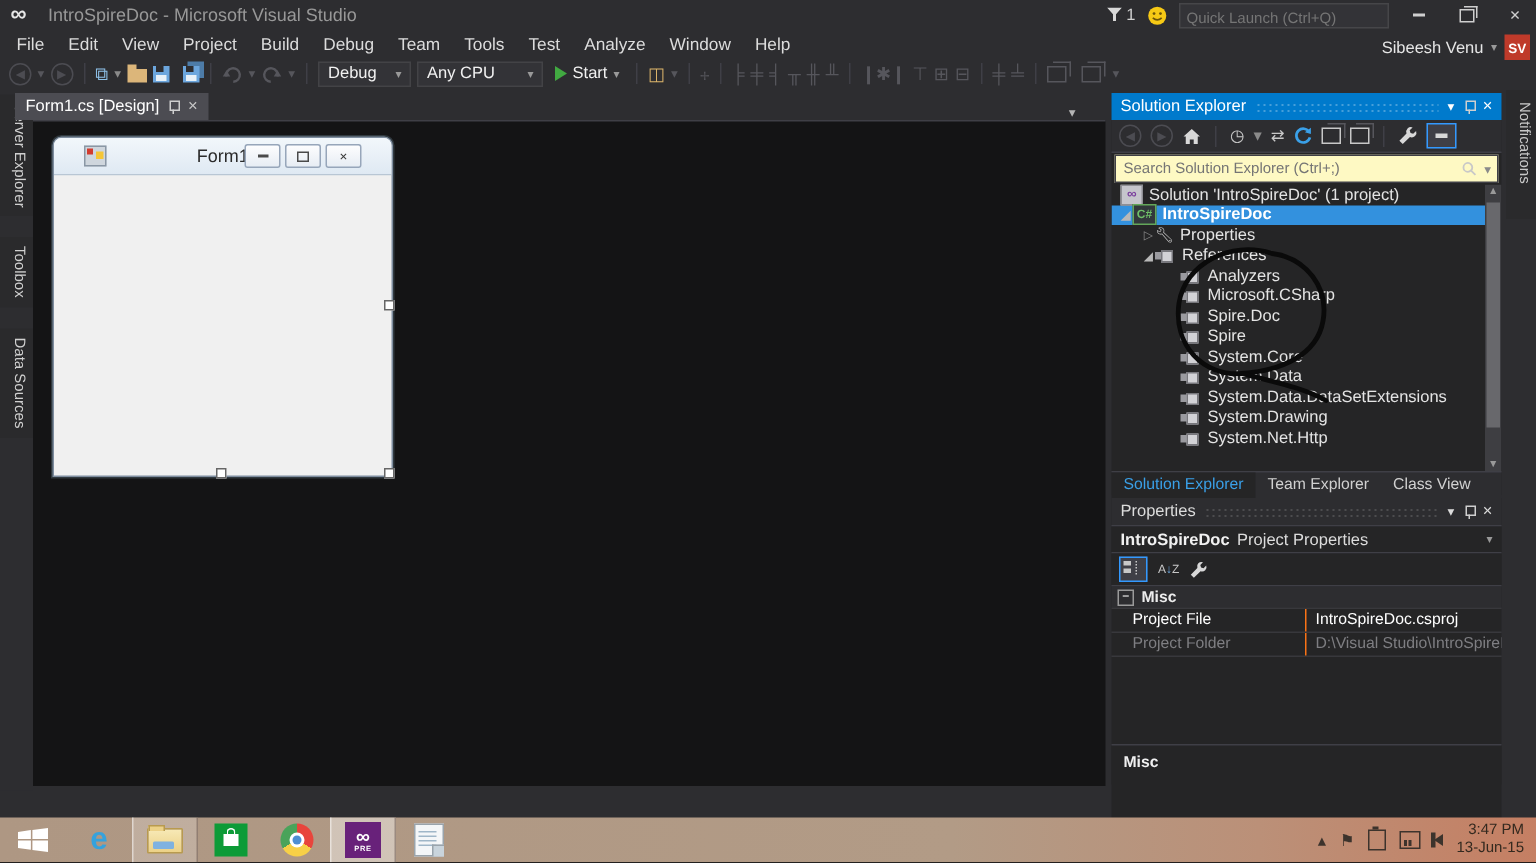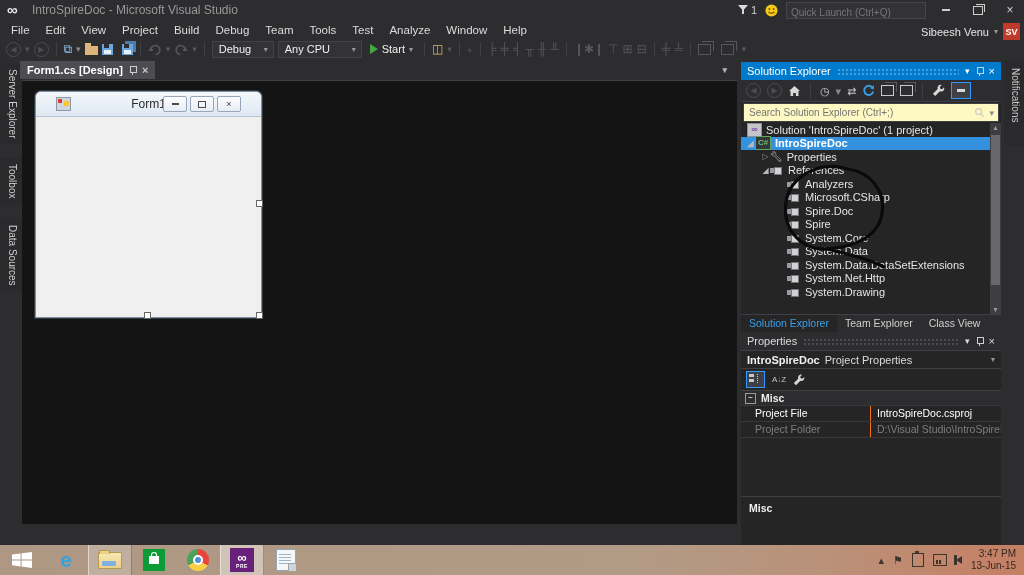--- a/index.html
+++ b/index.html
@@ -48,21 +48,21 @@
   .combo .caret{margin-left:auto;padding:0 5px;}
   .startbtn{display:flex;align-items:center;gap:4px;font-size:11px;color:#f1f1f1;padding:0 4px;}
   .playtri{width:0;height:0;border-left:8px solid #41a941;border-top:5px solid transparent;border-bottom:5px solid transparent;}
   .dblwin{width:11px;height:9px;border:1px solid #56565c;position:relative;}
   .dblwin:before{content:"";position:absolute;left:3px;top:-4px;width:11px;height:9px;border:1px solid #56565c;border-bottom:0;border-left:0;}
   
   .lefttabs{left:0;top:60px;width:22px;height:464px;background:#2d2d30;display:flex;flex-direction:column;gap:14px;padding-top:3px;}
   .vtab{writing-mode:vertical-rl;font-size:10px;color:#d0d0d0;background:#2a2a2c;padding:6px 3px;line-height:14px;}
   .righttab{left:1004px;top:60px;width:20px;background:#2a2a2c;writing-mode:vertical-rl;font-size:10px;color:#c8c8c8;padding:8px 3px;box-sizing:border-box;}
   
-  .tabstrip{left:20px;top:60px;width:715px;height:20px;display:flex;align-items:center;font-weight:bold;}
+  .tabstrip{left:10px;top:60px;width:715px;height:20px;display:flex;align-items:flex-end;}
   .doctab{height:18px;background:#4c4c52;display:flex;align-items:center;gap:6px;padding:0 7px;
        font-size:11px;color:#ffffff;}
   .pinico{width:7px;height:10px;position:relative;}
   .pinico:before{content:"";position:absolute;left:1px;top:1px;width:5px;height:5px;border:1px solid #cfcfcf;}
   .pinico:after{content:"";position:absolute;left:3px;top:7px;width:1px;height:3px;background:#cfcfcf;}
   .tabx{color:#c8c8c8;font-size:11px;}
   .stripcaret{margin-left:auto;color:#b5b5b5;font-size:9px;padding-right:8px;}
   .editorbody{left:22px;top:80px;width:715px;height:444px;background:#141415;border-top:1px solid #3f3f46;box-sizing:border-box;}
   
   .form1{position:absolute;left:13px;top:10px;width:225px;height:225px;background:#f0f0f0;
@@ -410,25 +410,25 @@
       <div class="trow lvl3">
         <span class="icn icn-ref"></span>
         <span class="tlabel">System.Data</span>
       </div>
       <div class="trow lvl3">
         <span class="icn icn-ref"></span>
         <span class="tlabel">System.Data.DataSetExtensions</span>
       </div>
       <div class="trow lvl3">
         <span class="icn icn-ref"></span>
+        <span class="tlabel">System.Drawing</span>
+      </div>
+      <div class="trow lvl3">
+        <span class="icn icn-ref"></span>
         <span class="tlabel">System.Net.Http</span>
-      </div>
-      <div class="trow lvl3">
-        <span class="icn icn-ref"></span>
-        <span class="tlabel">System.Drawing</span>
       </div>
       <div class="scroll" style="height:191px">
         <span class="ar" style="top:1px">▲</span>
         <span class="thumb" style="top:12px;height:150px"></span>
         <span class="ar" style="bottom:1px">▼</span>
       </div>
     </div>
     <div class="se-tabs">
       <span class="active">Solution Explorer</span>
       <span>Team Explorer</span>

